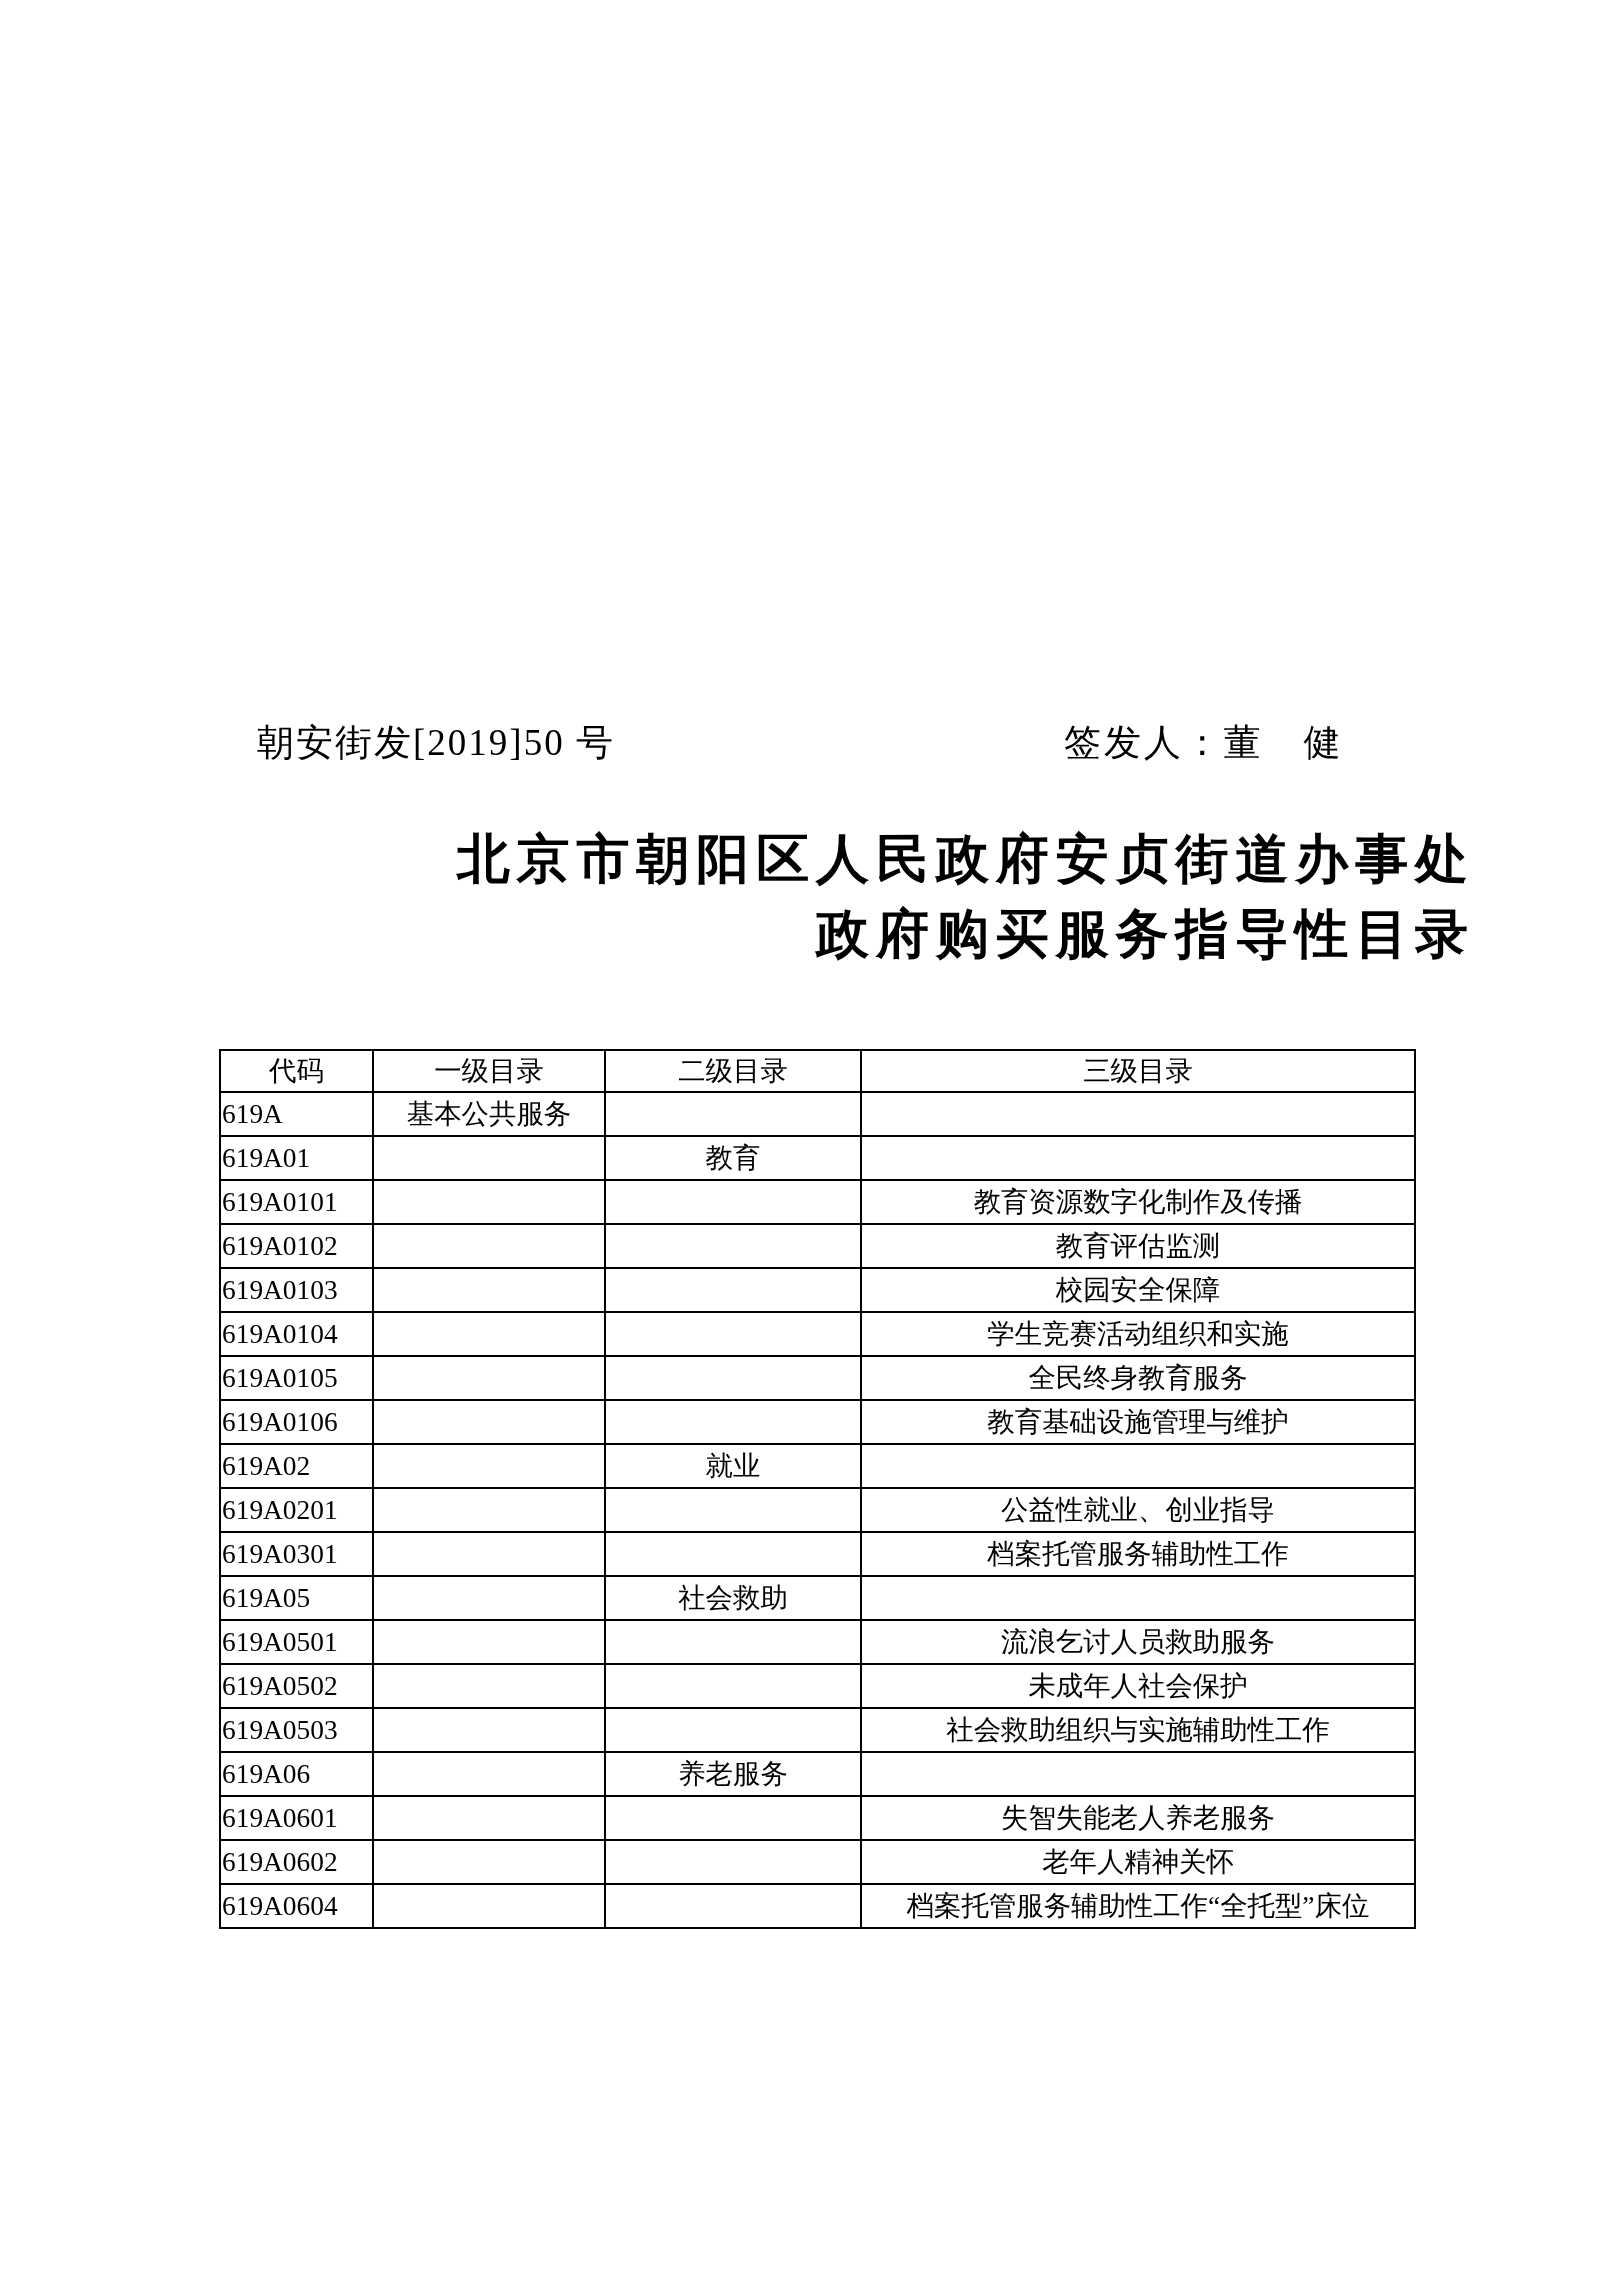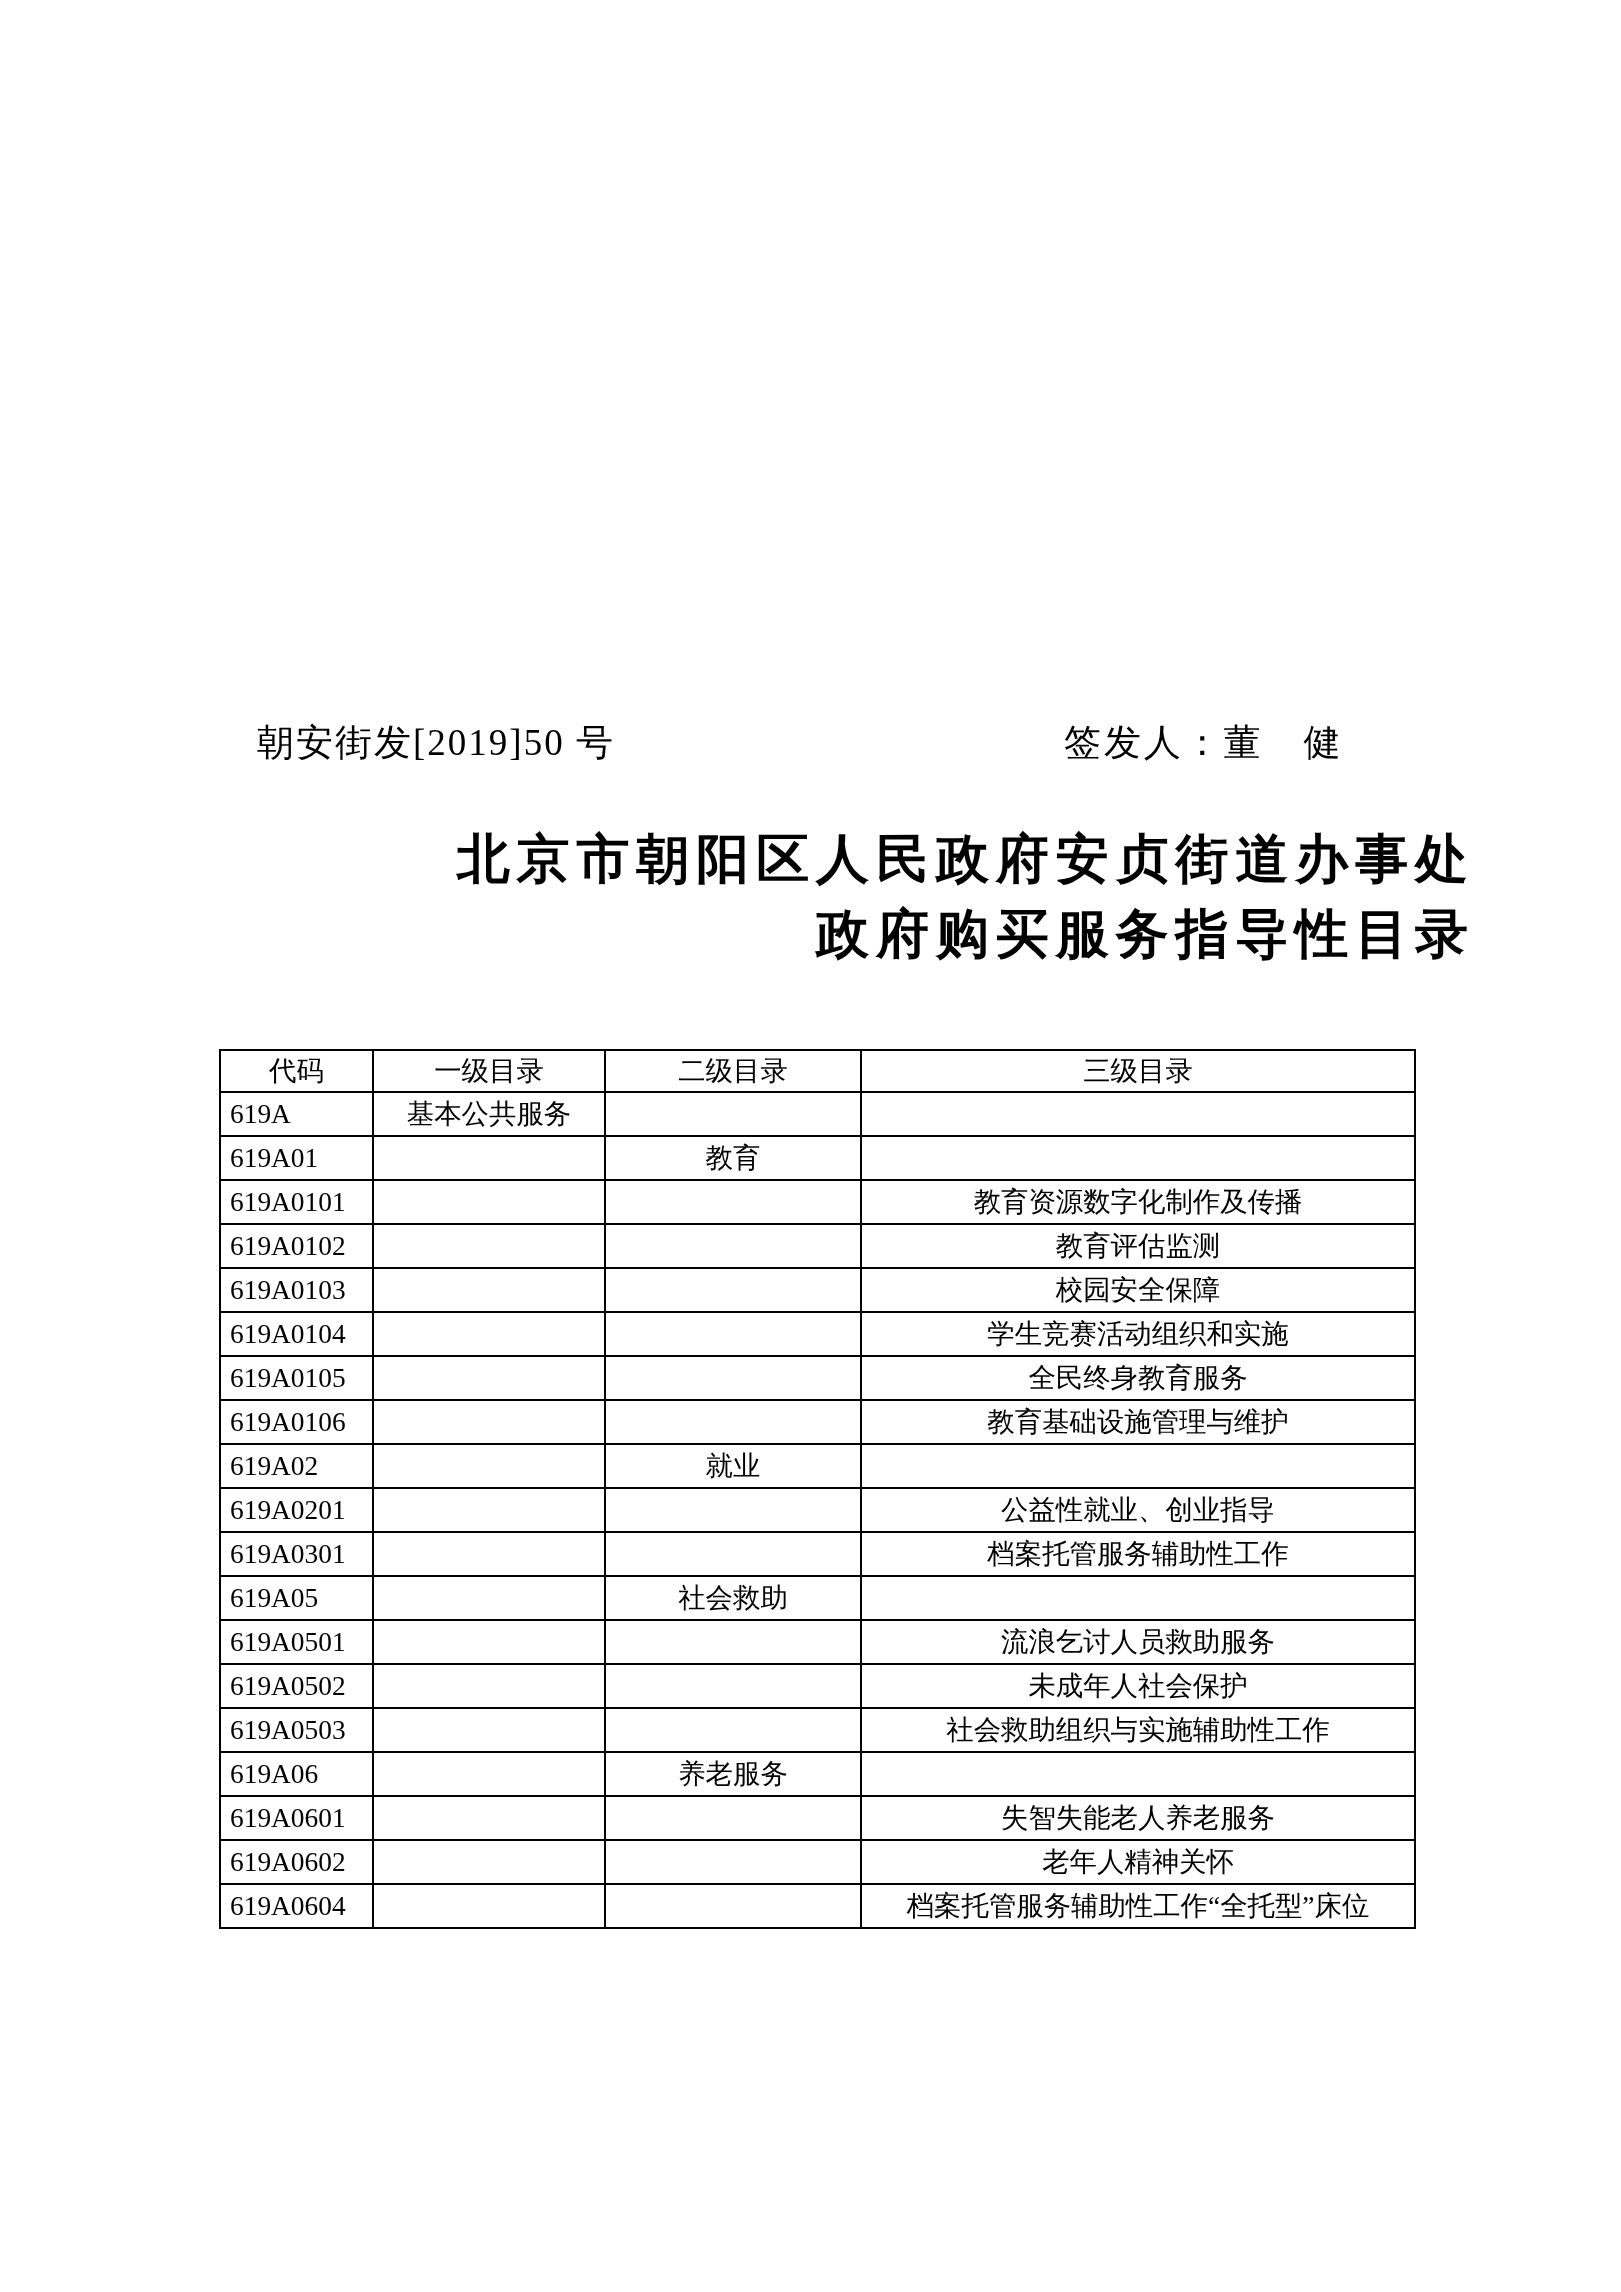--- a/index.html
+++ b/index.html
@@ -70,21 +70,21 @@
     vertical-align: middle;
     font-weight: normal;
     overflow: hidden;
     white-space: nowrap;
   }
   table.catalog th { height: 42px; }
   table.catalog td { height: 44px; }
   table.catalog td.code,
   table.catalog th.code {
     text-align: left;
-    padding-left: 9px;
+    padding-left: 1px;
   }
   table.catalog th.code { text-align: center; padding-left: 0; }
 </style>
 </head>
 <body>
 
 <div class="doc-headline">
   <span class="doc-number">朝安街发[2019]50 号</span>
   <span class="signer-line">签发人：董　健</span>
 </div>

